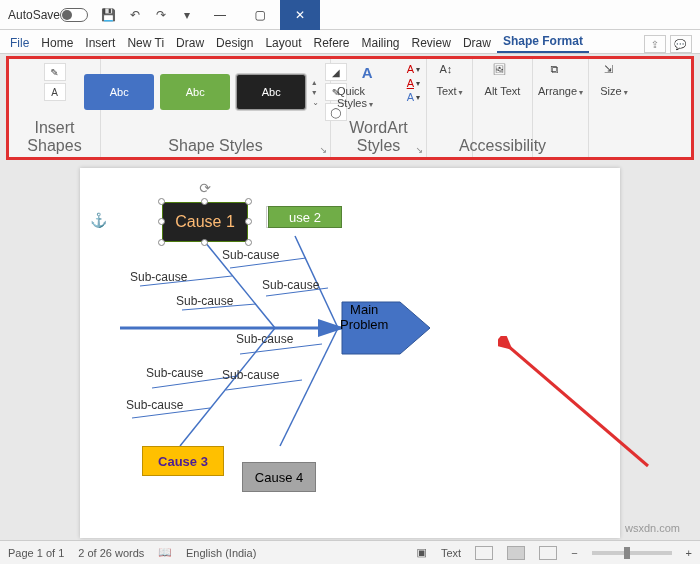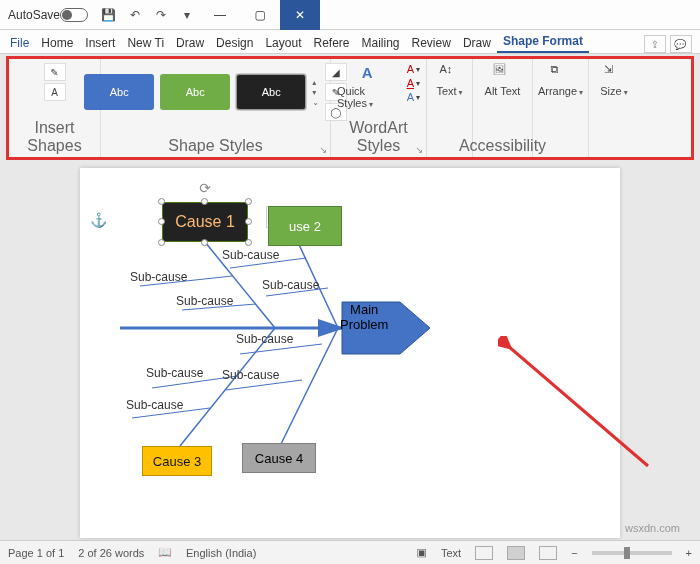--- a/index.html
+++ b/index.html
@@ -62,25 +62,25 @@
   .shape-box { position: absolute; display: flex; align-items: center; justify-content: center; font-size: 13px; }
   
   .cause1-wrap { position: absolute; left: 82px; top: 34px; width: 86px; height: 40px; }
   .rotate-handle { position: absolute; top: -22px; left: 50%; transform: translateX(-50%); color: #888; font-size: 14px; }
   .sel-handle { position: absolute; width: 7px; height: 7px; background: #fff; border: 1px solid #888; border-radius: 50%; }
   .h-tl{top:-4px;left:-4px}.h-tr{top:-4px;right:-4px}.h-bl{bottom:-4px;left:-4px}.h-br{bottom:-4px;right:-4px}
   .h-t{top:-4px;left:50%;margin-left:-4px}.h-b{bottom:-4px;left:50%;margin-left:-4px}
   .h-l{left:-4px;top:50%;margin-top:-4px}.h-r{right:-4px;top:50%;margin-top:-4px}
   .cause1 { width: 100%; height: 100%; background: #222; color: #fdba74; border: 1px solid #4d7c0f; display: flex; align-items: center; justify-content: center; }
   
-  .cause2 { left: 188px; top: 38px; width: 74px; height: 40px; background: #70ad47; color: #fff; border: 1px solid #548235; }
+  .cause2 { left: 188px; top: 38px; width: 74px; height: 22px; background: #70ad47; color: #fff; border: 1px solid #548235; }
   .layout-opts { position: absolute; left: 186px; top: 38px; width: 28px; height: 22px; background: #fff; border: 1px solid #ccc; display: flex; align-items: center; justify-content: center; font-size: 12px; color: #2b579a; }
   
-  .cause3 { left: 62px; top: 278px; width: 70px; height: 30px; background: #ffc000; color: #0f172a; border: 1px solid #bf9000; }
-  .cause4 { left: 162px; top: 275px; width: 74px; height: 30px; background: #a5a5a5; color: #000; border: 1px solid #7f7f7f; }
+  .cause3 { left: 62px; top: 278px; width: 82px; height: 30px; background: #ffc000; color: #4c1d95; border: 1px solid #bf9000; font-weight: bold; }
+  .cause4 { left: 162px; top: 294px; width: 74px; height: 30px; background: #a5a5a5; color: #000; border: 1px solid #7f7f7f; }
   
   .mainprob { position: absolute; left: 260px; top: 134px; color: #000; font-size: 13px; text-align: center; }
   
   .subcause { position: absolute; font-size: 12px; color: #333; }
   
   
   .redarrow { position: absolute; right: 42px; bottom: 88px; pointer-events: none; }
   
   
   .statusbar { position: absolute; bottom: 0; left: 0; right: 0; height: 24px; background: #f3f3f3; border-top: 1px solid #ccc; display: flex; align-items: center; font-size: 11px; color: #555; padding: 0 8px; gap: 14px; }

